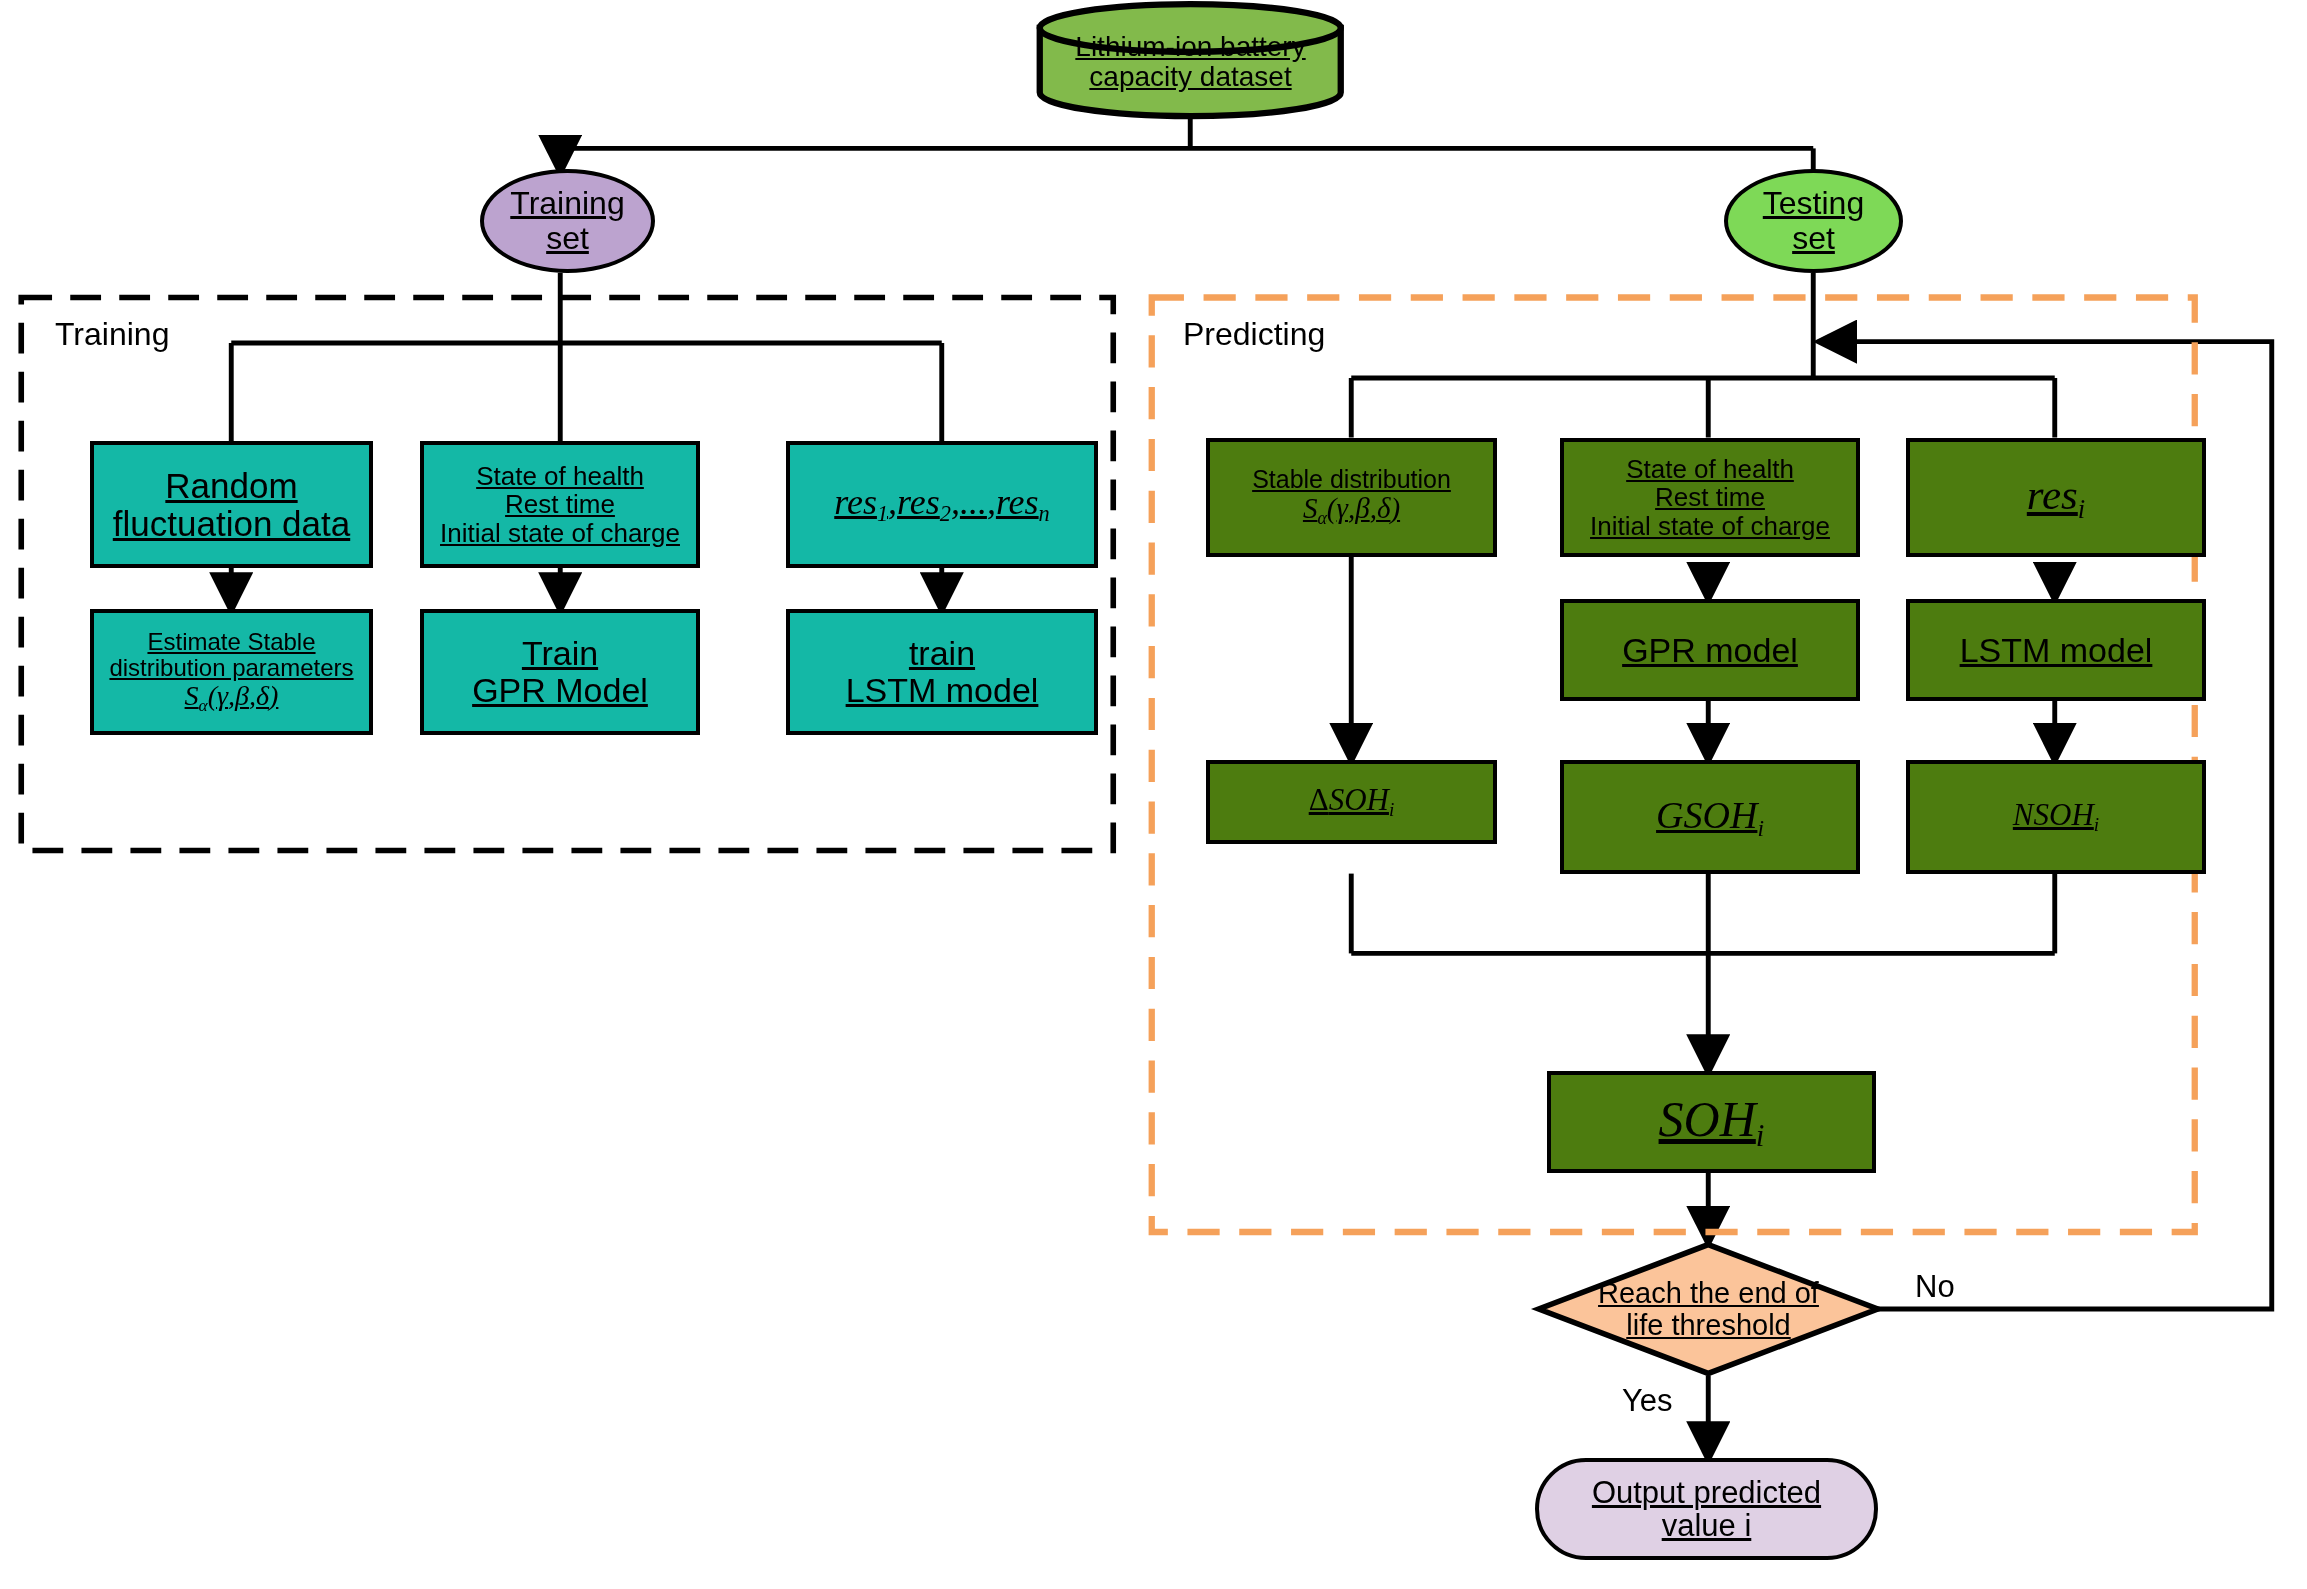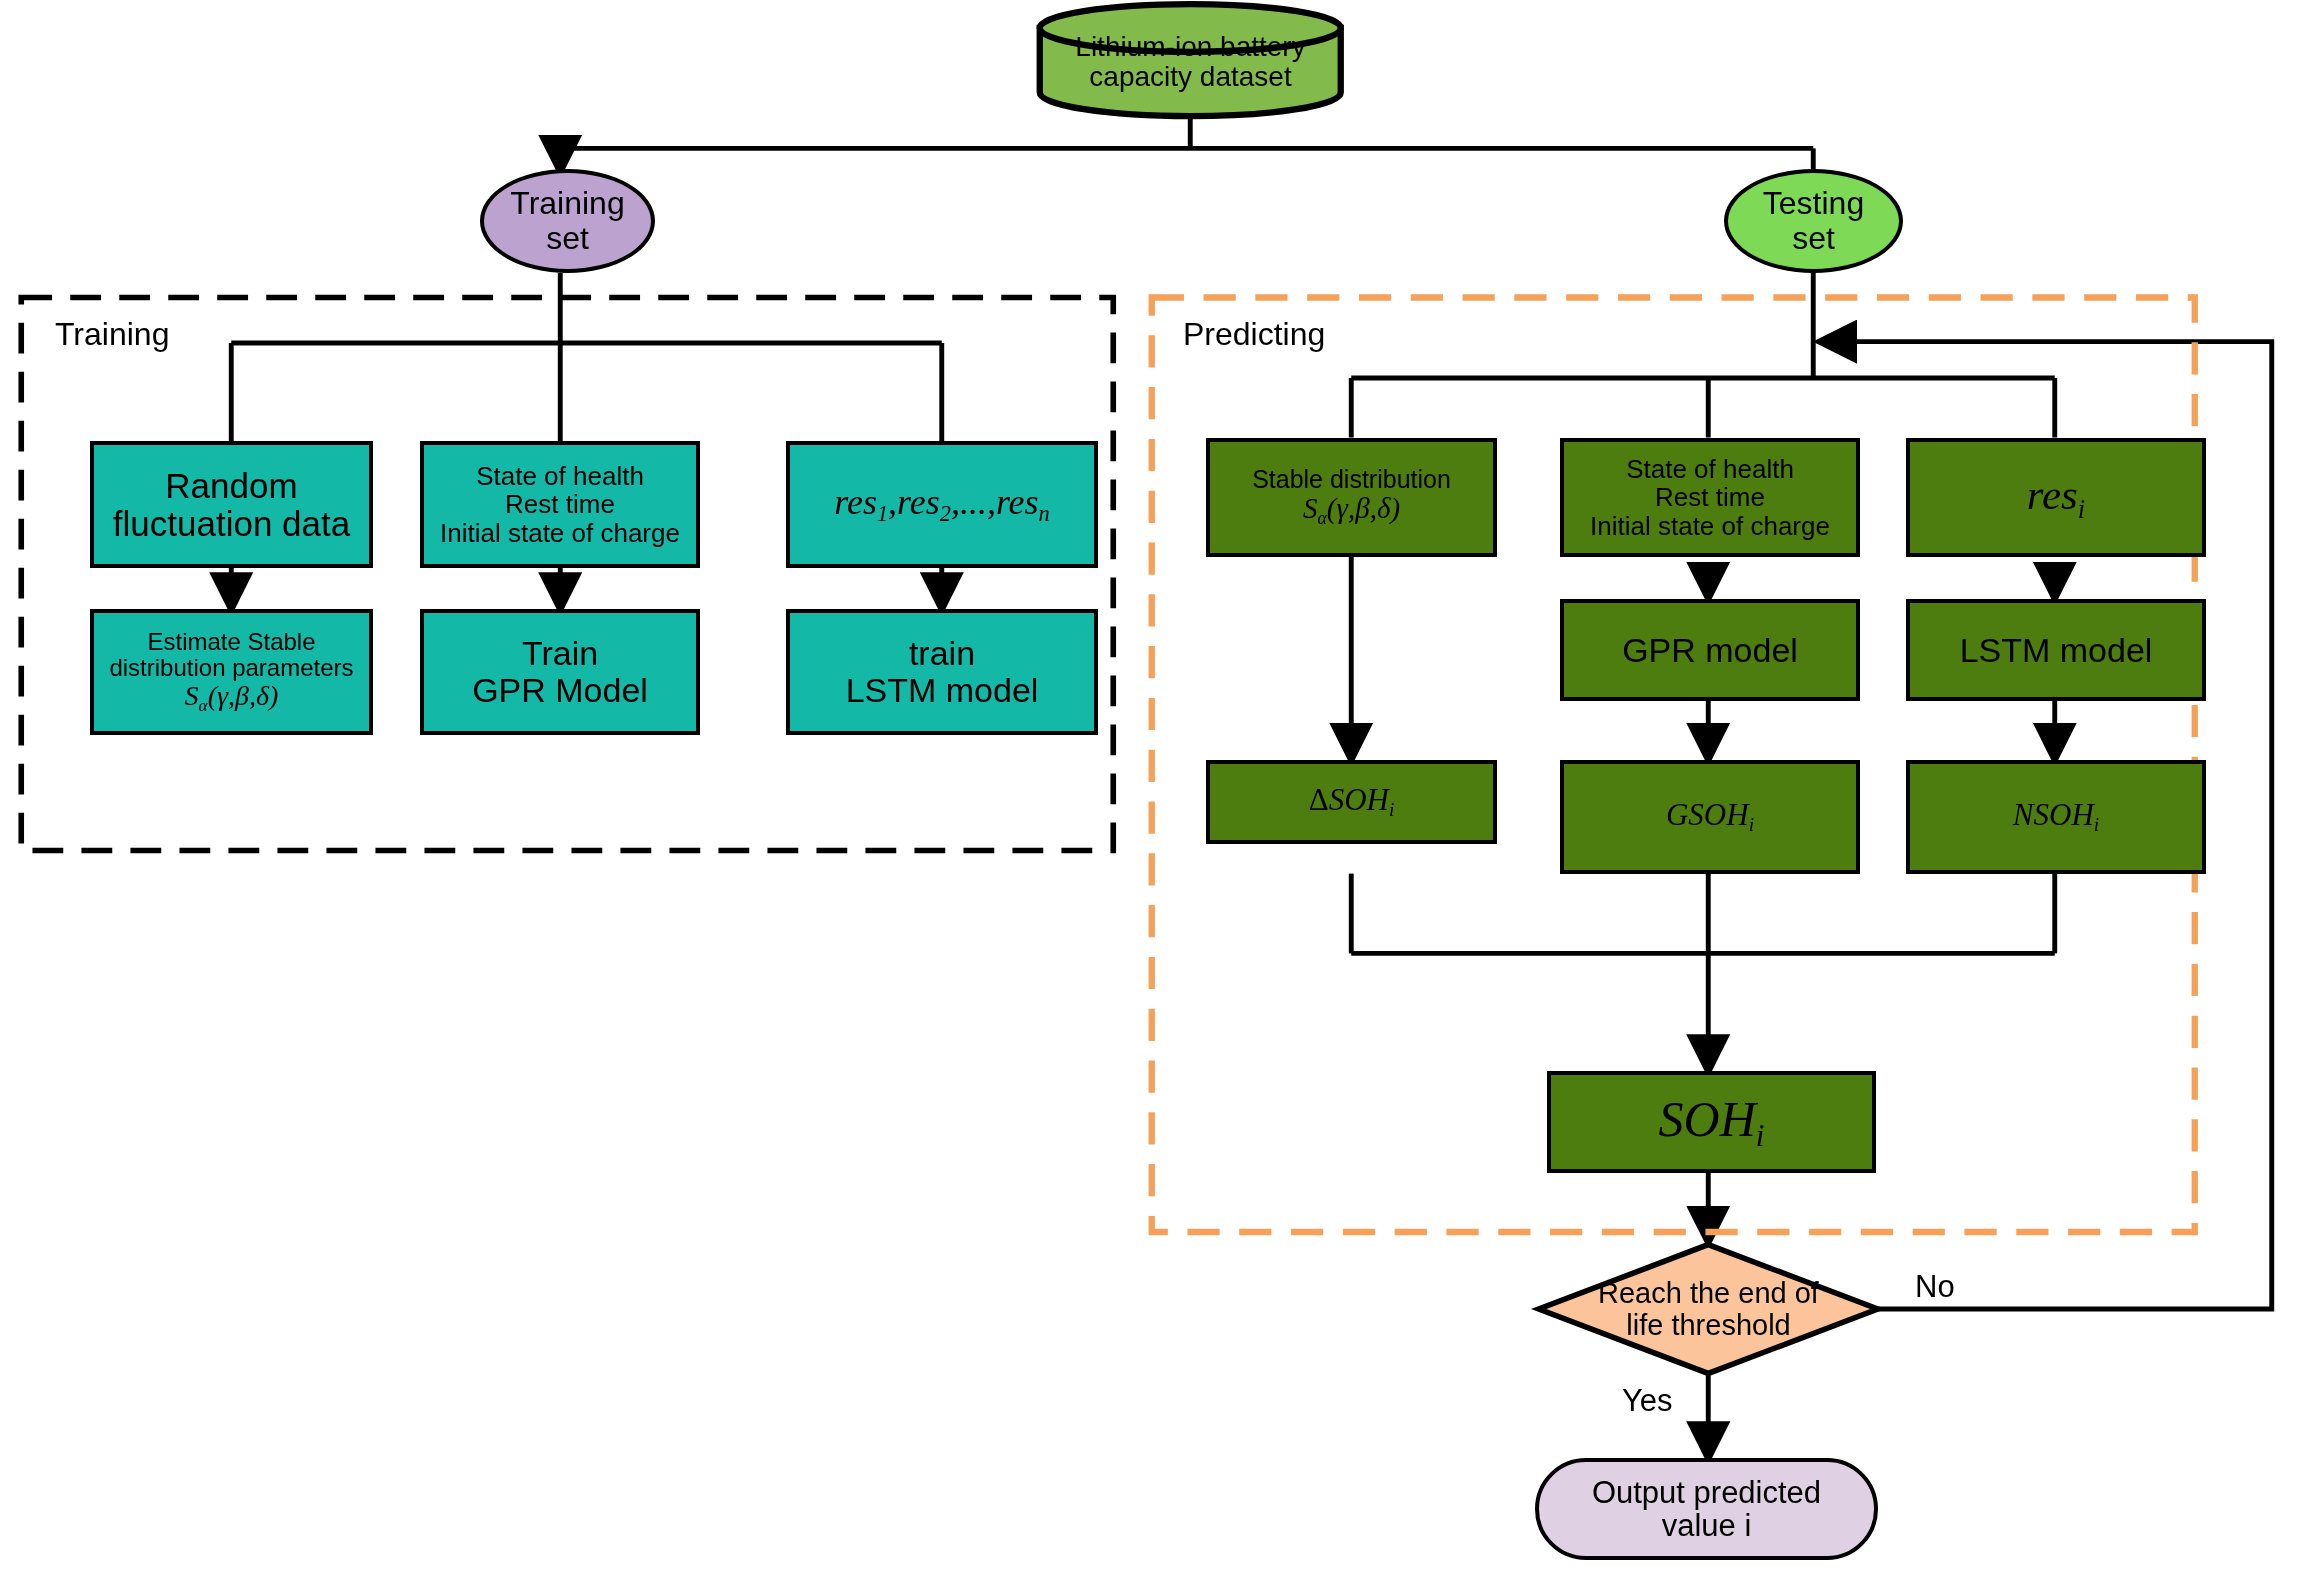--- a/index.html
+++ b/index.html
@@ -1,20 +1,20 @@
 <!DOCTYPE html>
 <html style="font-size:11.2px"><head>
 <meta charset="utf-8">
 <style>
   html,body{margin:0;padding:0;background:#ffffff;}
   body{font-family:"Liberation Sans", sans-serif;}
   #stage{position:relative;width:2307px;height:1589px;background:#ffffff;overflow:hidden;}
   svg.layer{position:absolute;left:0;top:0;width:2307px;height:1589px;}
   .node{position:absolute;box-sizing:border-box;display:flex;align-items:center;justify-content:center;
-        text-align:center;color:#000;line-height:1.12;}
+        text-align:center;color:#000;line-height:1.12;text-decoration:underline;}
   .rectbox{border:4.9px solid #000;}
   .cream{background:#14b8a6;}
   .blue{background:#4d7c0f;}
   .purple{background:#BCA3CF;}
   .green{background:#82BA4B;}
   .lilac{background:#DFD0E4;}
   .ell{border:4.9px solid #000;border-radius:50%;}
   .stadium{border:4.9px solid #000;border-radius:63px;}
   .lbl{position:absolute;color:#000;white-space:nowrap;}
   .sub{font-size:0.62em;vertical-align:-0.32em;font-style:italic;}
@@ -163,21 +163,21 @@
   </div>
 
   <div class="node rectbox blue" style="left:1906px;top:599px;width:300px;height:102px;font-size:34px;">
     <span>LSTM model</span>
   </div>
 
   <div class="node rectbox blue" style="left:1206px;top:760px;width:291px;height:84px;font-size:31px;">
     <span class="grp"><span style="font-style:normal;">Δ</span><span>SOH</span><span class="sub">i</span></span>
   </div>
 
-  <div class="node rectbox blue" style="left:1560px;top:760px;width:300px;height:114px;font-size:31px;">
+  <div class="node rectbox blue" style="left:1560px;top:760px;width:300px;height:114px;font-size:38px;">
     <span class="grp"><span>GSOH</span><span class="sub">i</span></span>
   </div>
 
   <div class="node rectbox blue" style="left:1906px;top:760px;width:300px;height:114px;font-size:31px;">
     <span class="grp"><span>NSOH</span><span class="sub">i</span></span>
   </div>
 
   <div class="node rectbox blue" style="left:1547px;top:1071px;width:329px;height:102px;font-size:50px;">
     <span class="grp"><span>SOH</span><span class="sub">i</span></span>
   </div>

